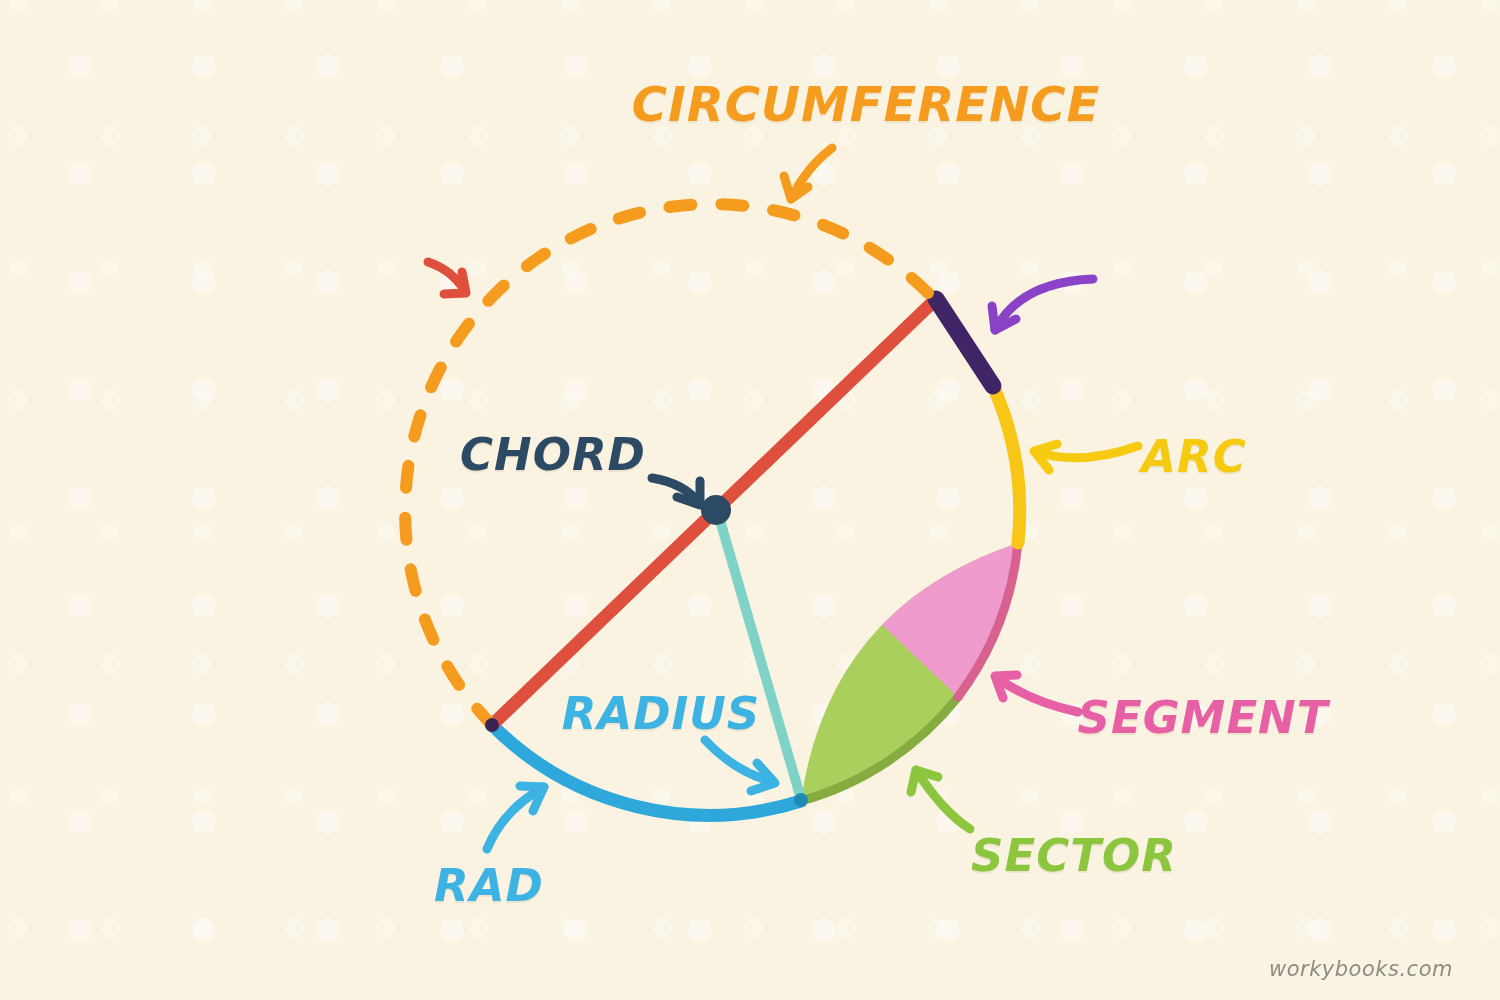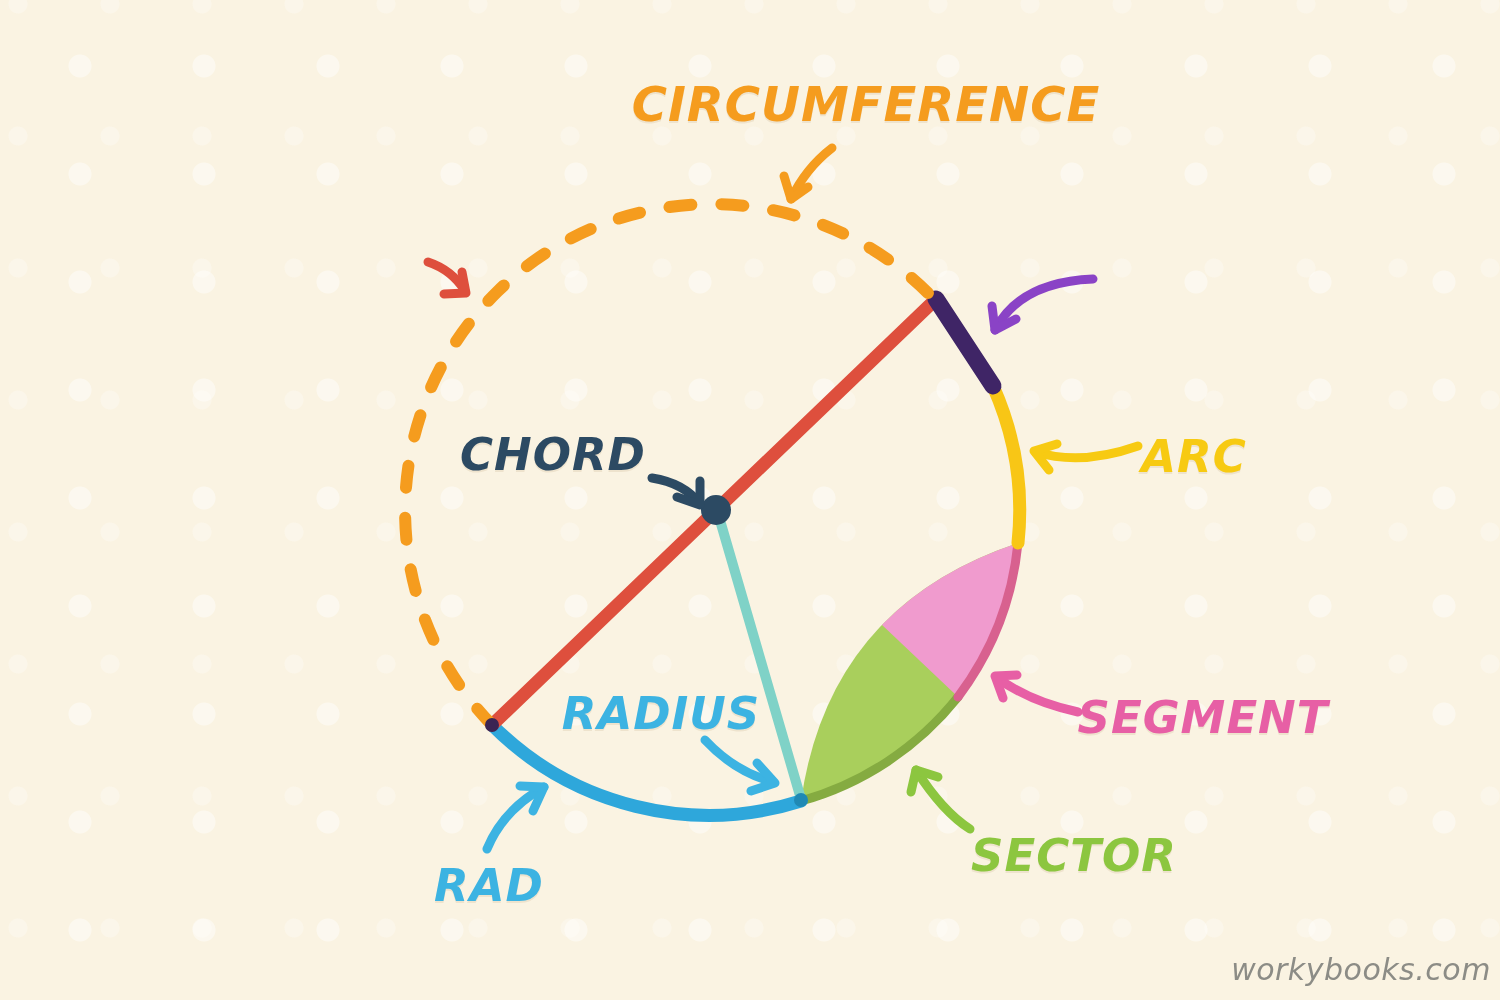--- a/index.html
+++ b/index.html
@@ -32,21 +32,21 @@
   .lbl-chord{left:1207px;top:273px;color:#8a43c6;}
   .lbl-arc{left:1194px;top:456px;color:#f7ca12;}
   .lbl-center{left:553px;top:454px;color:#2c4a63;}
   .lbl-radius{left:661px;top:713px;color:#3cb3e2;text-align:right;}
   .lbl-rad{left:489px;top:885px;color:#3cb3e2;}
   .lbl-segment{left:1203px;top:717px;color:#e75fa5;}
   .lbl-sector{left:1074px;top:855px;color:#8cc63f;}
   .watermark{
     position:absolute;left:1361px;top:969px;
     transform:translate(-50%,-50%);
-    font-size:30px;font-weight:400;letter-spacing:0.5px;
+    font-size:21px;font-weight:400;letter-spacing:0.5px;
     color:#8c8c86;text-shadow:none;
   }
 </style>
 </head>
 <body>
 
 <div class="stage">
 
   <svg width="1500" height="1000" viewBox="0 0 1500 1000">
     <defs>

